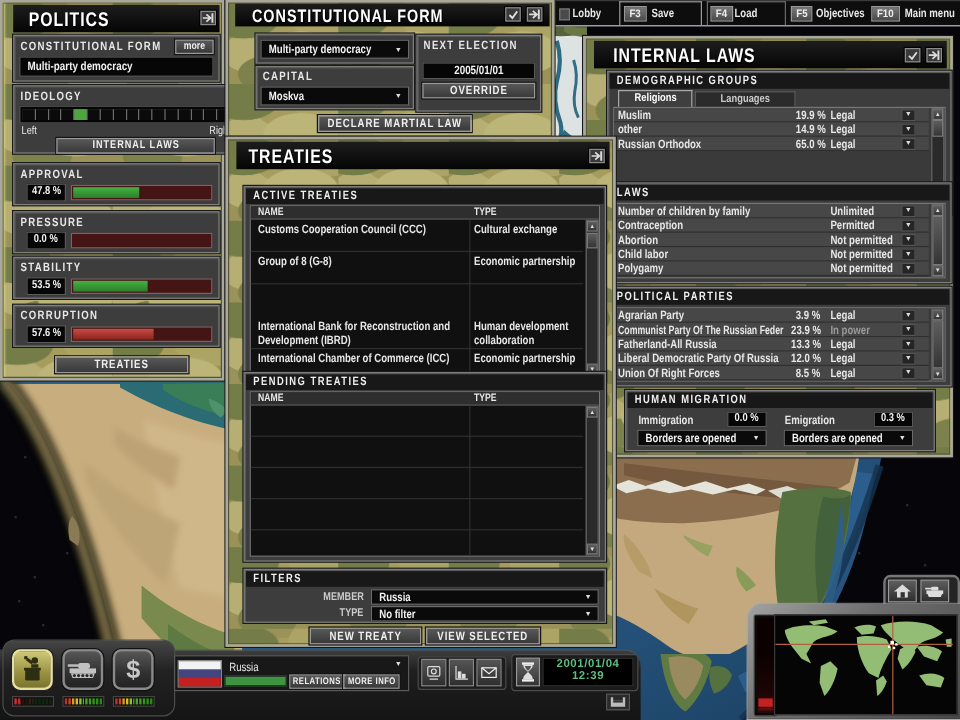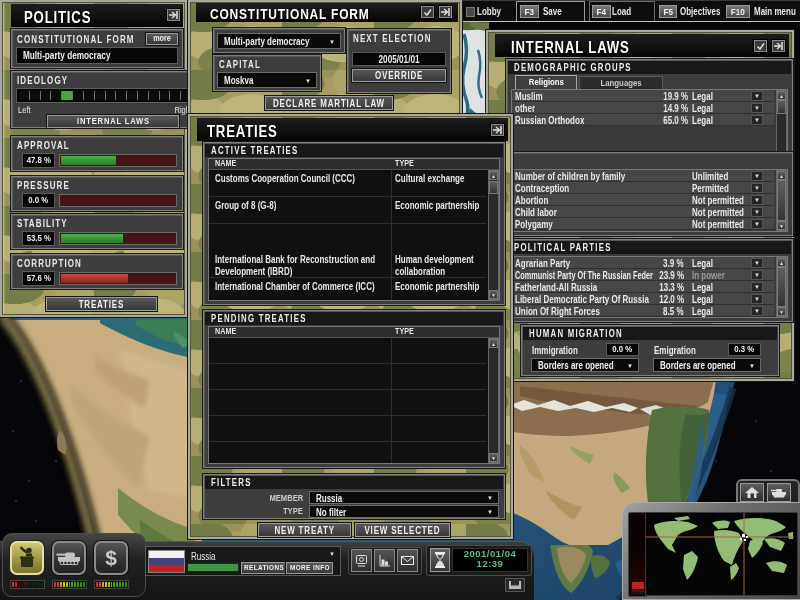--- a/index.html
+++ b/index.html
@@ -235,21 +235,21 @@
           <path d="M1 5 h6 M4 2 l3.5 3 L4 8" stroke="#ddd" stroke-width="1.4" fill="none"></path>
           <path d="M9 1 v8" stroke="#ddd" stroke-width="1.6"></path>
         </svg></div>
   </div>
   <div class="box" style="left:23px;top:26px;width:132px;height:25px">
     <div class="dd" style="left:3px;top:4px;right:3px;height:16px">
         <span class="tx">Multi-party democracy</span>
         <span class="arr" style="line-height:14px">▼</span>
       </div>
   </div>
-  <div class="box" style="left:23px;top:53px;width:108px;height:36px">
+  <div class="box" style="left:23px;top:53px;width:132px;height:36px">
     <span class="lbl hx" style="left:5px;top:3px">CAPITAL</span>
     <div class="dd" style="left:3px;top:16px;right:3px;height:16px">
         <span class="tx">Moskva</span>
         <span class="arr" style="line-height:14px">▼</span>
       </div>
   </div>
   <div class="box" style="left:157px;top:27px;width:104px;height:64px">
     <span class="lbl hx" style="left:5px;top:3px">NEXT ELECTION</span>
     <div class="blk" style="left:4px;top:22px;right:4px;height:14px">
         <b>2005/01/01</b>
@@ -300,20 +300,21 @@
         </div>
       <div class="sb" style="right:0;top:0;bottom:0">
           <div class="sbb" style="top:0">▲</div>
           <div class="sbb" style="top:9px;height:14px"></div>
           <div class="sbb" style="bottom:0">▼</div>
         </div>
     </div>
   </div>
 
   <div class="box" style="left:18px;top:120px;width:287px;height:84px">
+    <div class="shdr"><b>LAWS</b></div>
     <div style="position:absolute;left:4px;top:16px;right:4px;bottom:3px;background:#3a3a3a;border:1px solid #777">
       <div class="row" style="left:0;right:13px;top:0;height:12px">
           <span class="lbl" style="left:3px;top:1px">Number of children by family</span>
           <span class="lbl" style="left:180px;top:1px">Unlimited</span>
           <span class="rarr">▼</span>
         </div>
       <div class="row" style="left:0;right:13px;top:12px;height:12px">
           <span class="lbl" style="left:3px;top:1px">Contraception</span>
           <span class="lbl" style="left:180px;top:1px">Permitted</span>
           <span class="rarr">▼</span>
@@ -405,21 +406,21 @@
 
 <div class="panel camo" style="left:188px;top:114px;width:325px;height:425px">
   <div class="tbar" style="left:7px;top:2px;right:3px;height:23px">
     <span class="tt" style="left:10px;top:4px">TREATIES</span>
     <div class="ticon" style="right:4px;top:6px"><svg width="11" height="10" viewBox="0 0 11 10">
           <path d="M1 5 h6 M4 2 l3.5 3 L4 8" stroke="#ddd" stroke-width="1.4" fill="none"></path>
           <path d="M9 1 v8" stroke="#ddd" stroke-width="1.6"></path>
         </svg></div>
   </div>
 
-  <div class="box" style="left:13px;top:26px;width:302px;height:163px">
+  <div class="box" style="left:13px;top:39px;width:302px;height:163px">
     <div class="shdr"><b>ACTIVE TREATIES</b></div>
     <div style="position:absolute;left:4px;top:15px;right:4px;bottom:3px;background:#101010;border:1px solid #777">
       <div style="position:absolute;left:0;right:0;top:0;height:11px;background:#2e2e2e;border-bottom:1px solid #555">
         <span class="lbl" style="left:6px;top:0;font-size:9px">NAME</span>
           <span class="lbl" style="left:186px;top:0;font-size:9px">TYPE</span>
       </div>
       <div style="position:absolute;left:182px;top:11px;bottom:0;width:1px;background:#2e2e2e"></div>
       <div style="position:absolute;left:0;right:13px;top:11px;height:27px;border-bottom:1px solid #2e2e2e">
           <span class="lbl" style="left:6px;top:3px">Customs Cooperation Council (CCC)</span>
           <span class="lbl" style="left:186px;top:3px">Cultural exchange</span>

